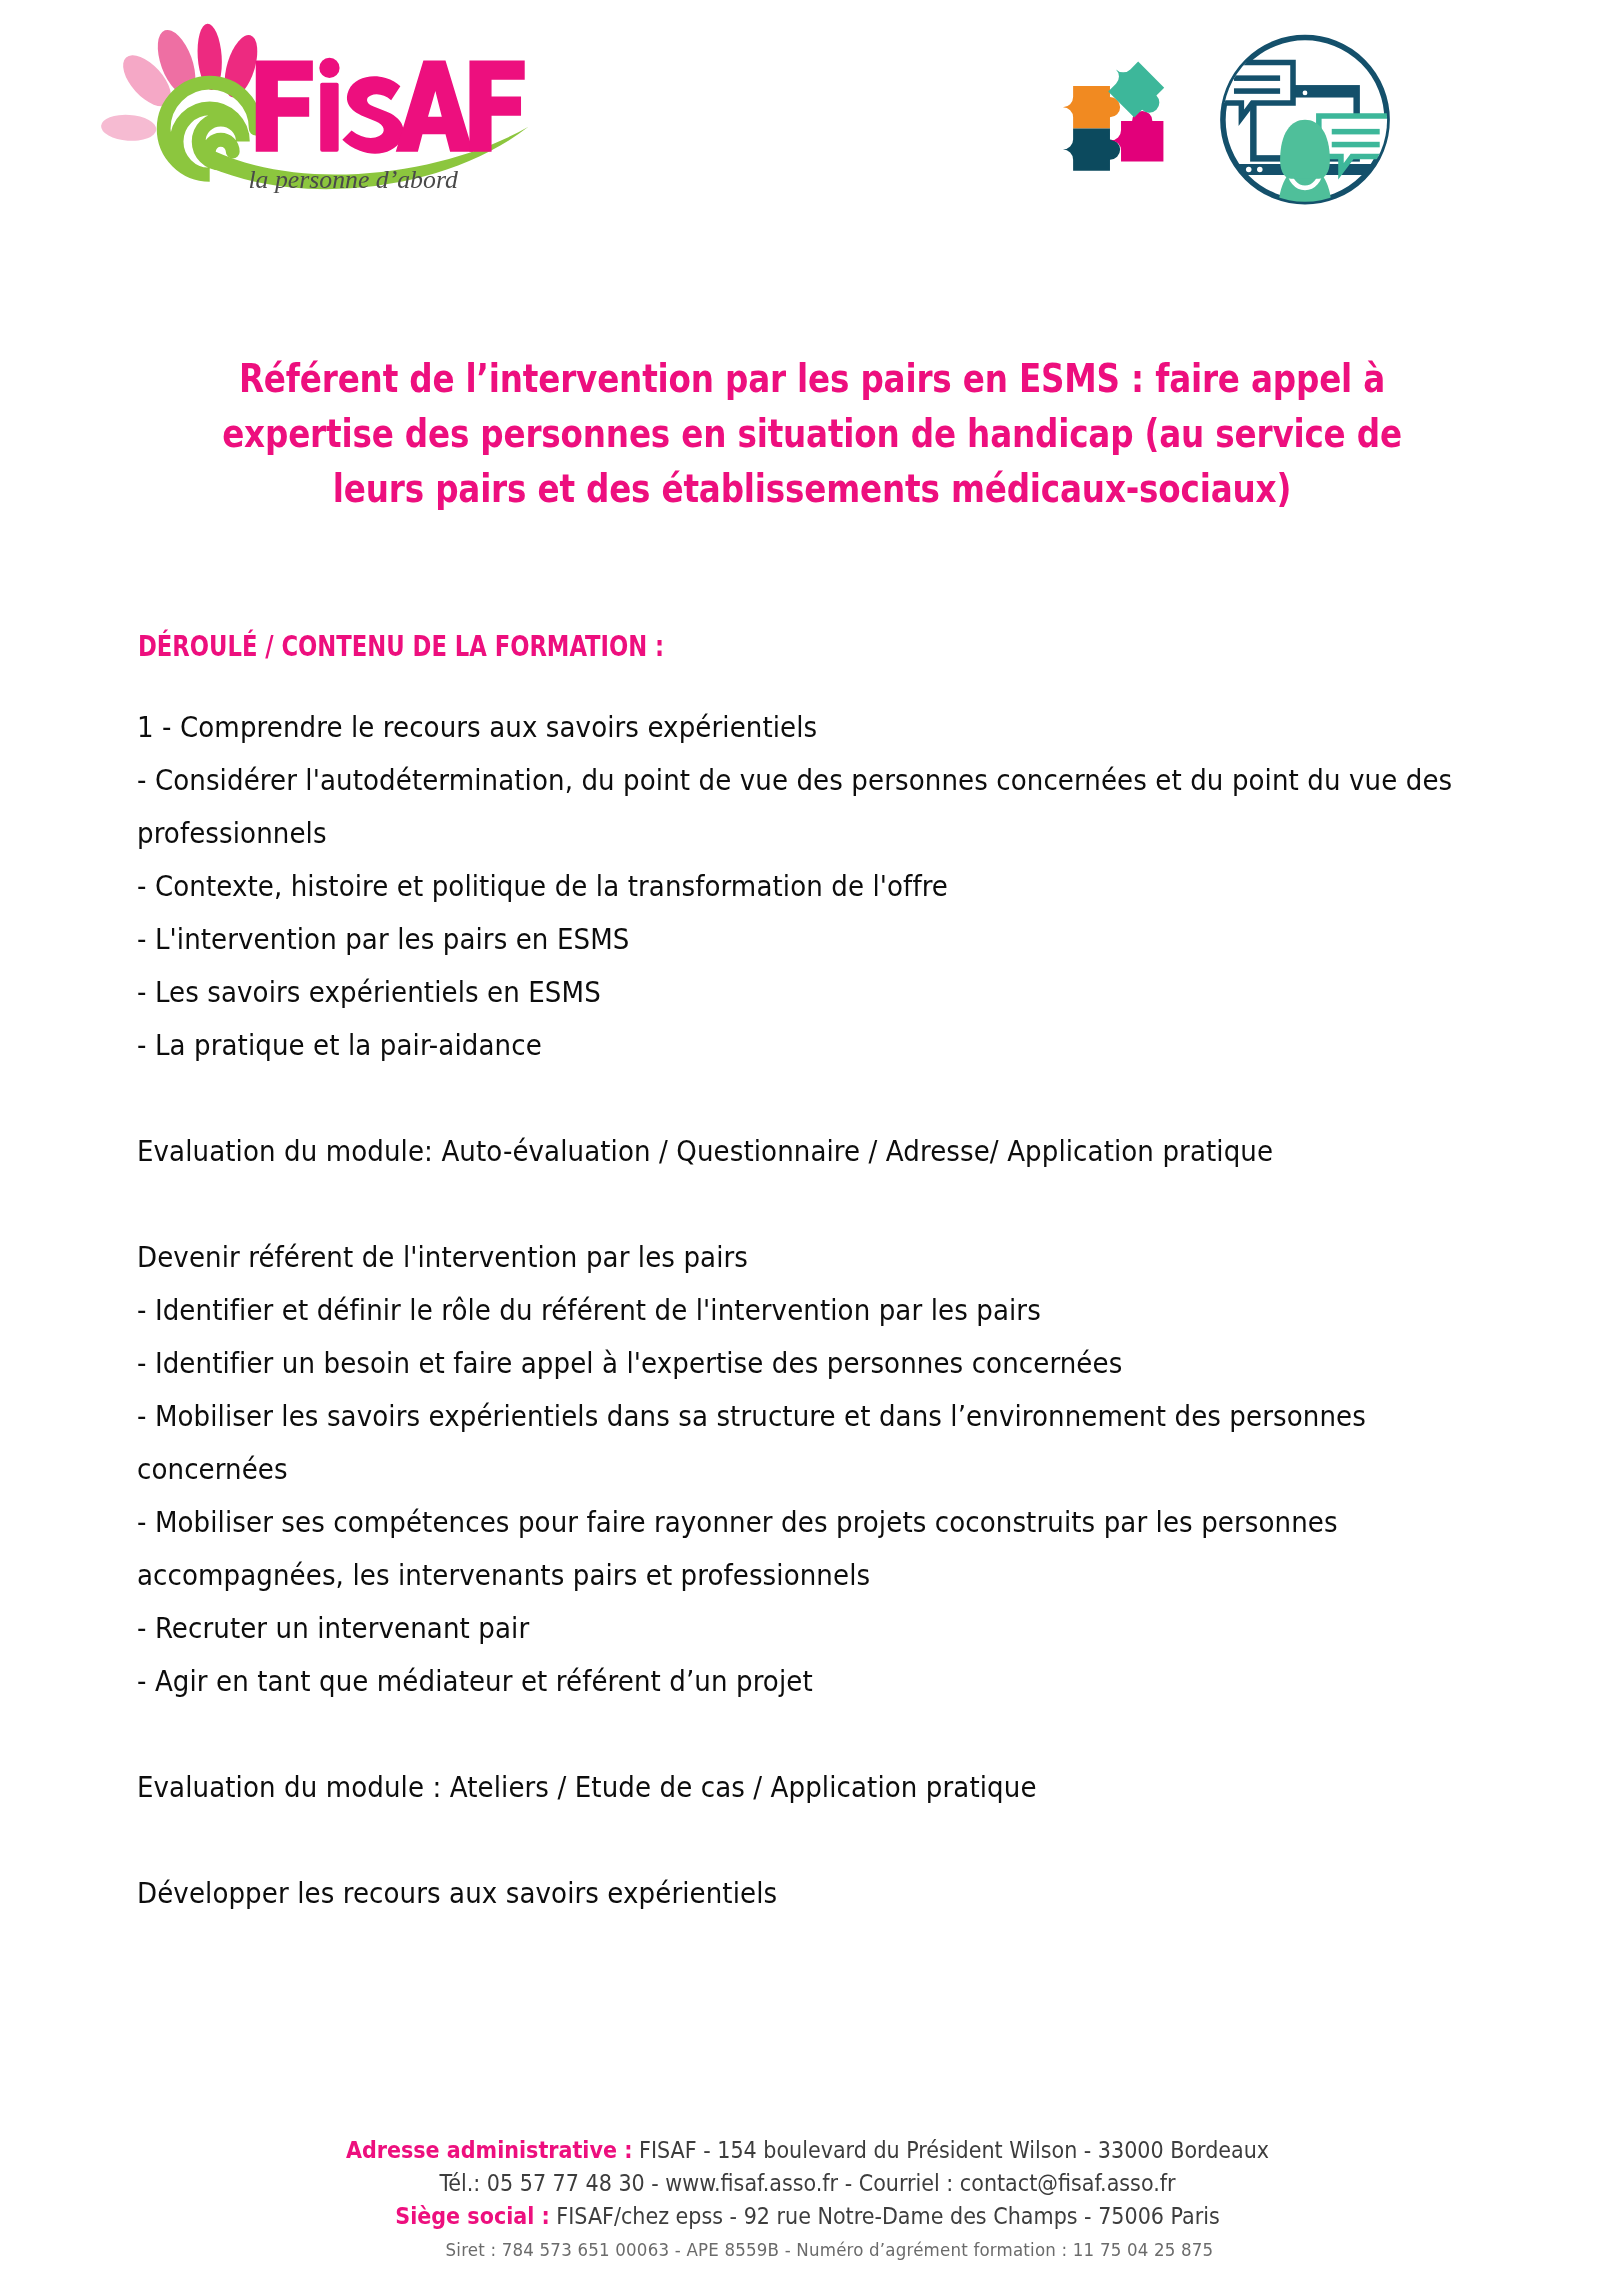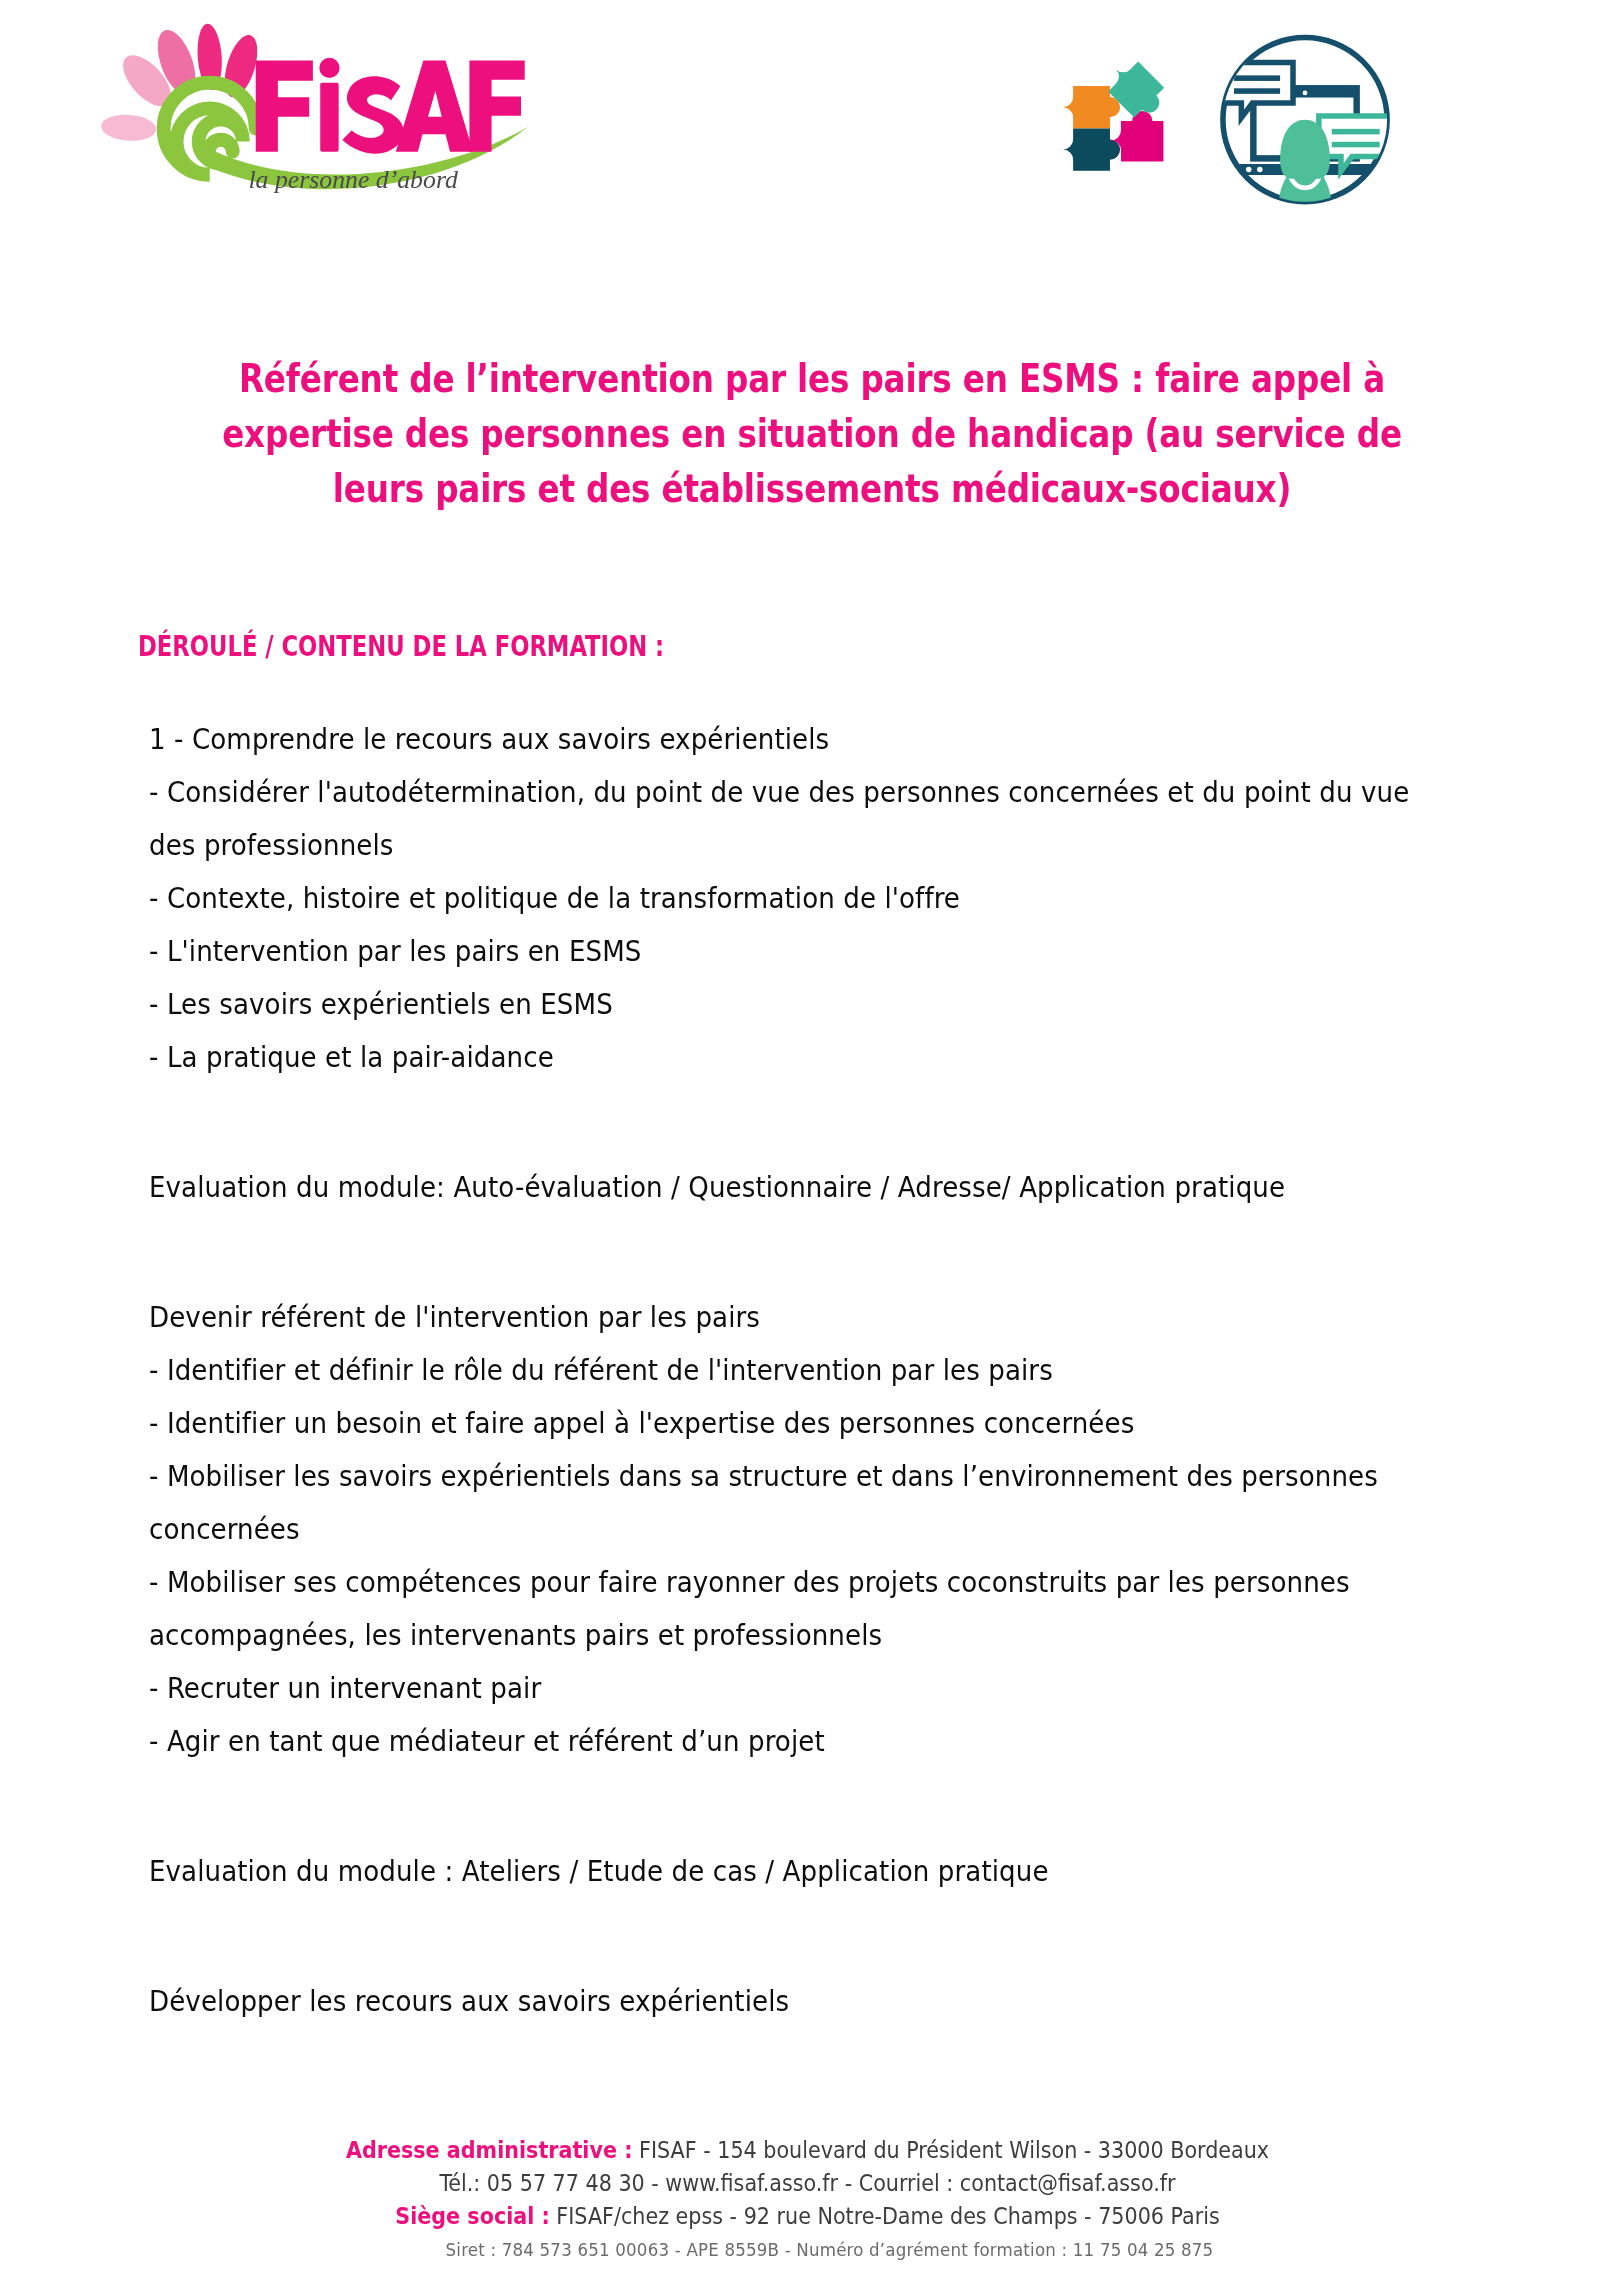--- a/index.html
+++ b/index.html
@@ -96,21 +96,21 @@
     position: absolute;
     left: 137px;
     top: 701px;
     width: 1329px;
     font-family: "DejaVu Sans Condensed", "Liberation Sans Narrow", "Liberation Sans", sans-serif;
     font-size: 29px;
     line-height: 53px;
     color: #0d0d0d;
     letter-spacing: 0.1px;
   }
-  .doc-body .blk { margin: 12px; padding: 0; }
+  .doc-body .blk { margin: 0; padding: 0; }
   .doc-body .line { white-space: pre-wrap; }
   .doc-body .gap { height: 53px; }
 
   
   .page-footer {
     position: absolute;
     left: 0;
     bottom: 24px;
     width: 1615px;
     text-align: center;

